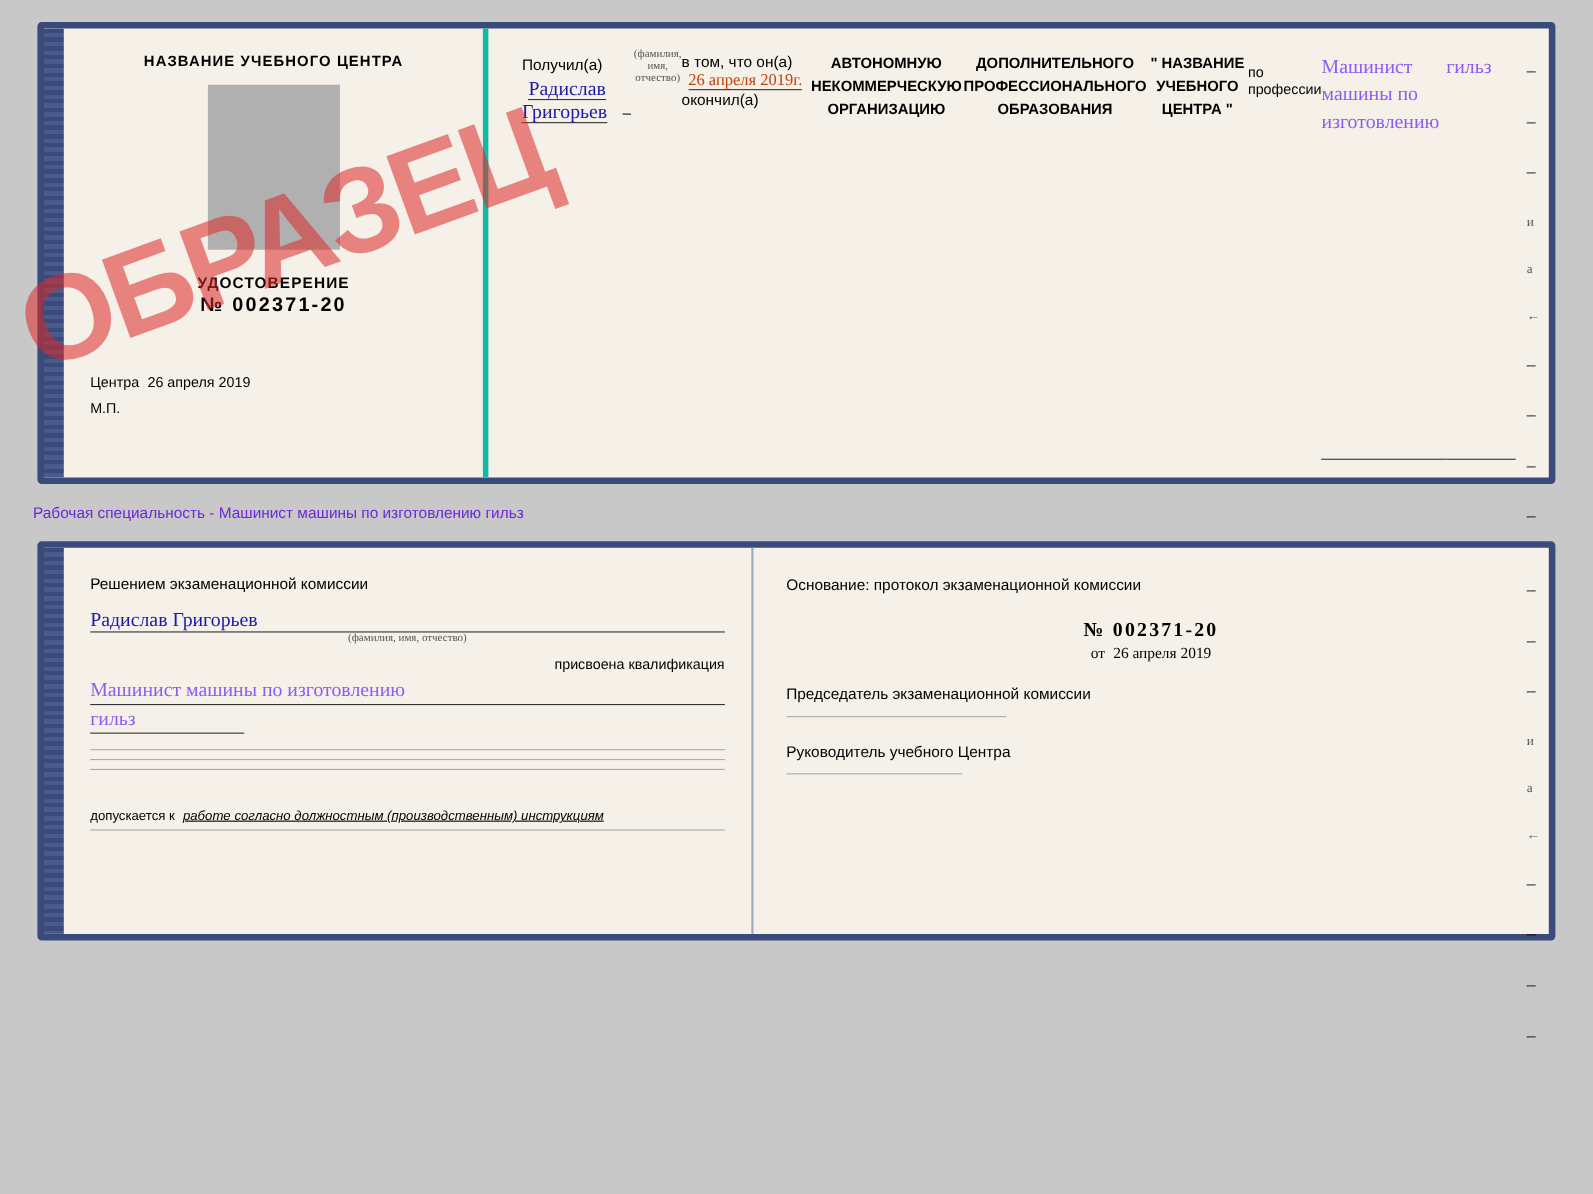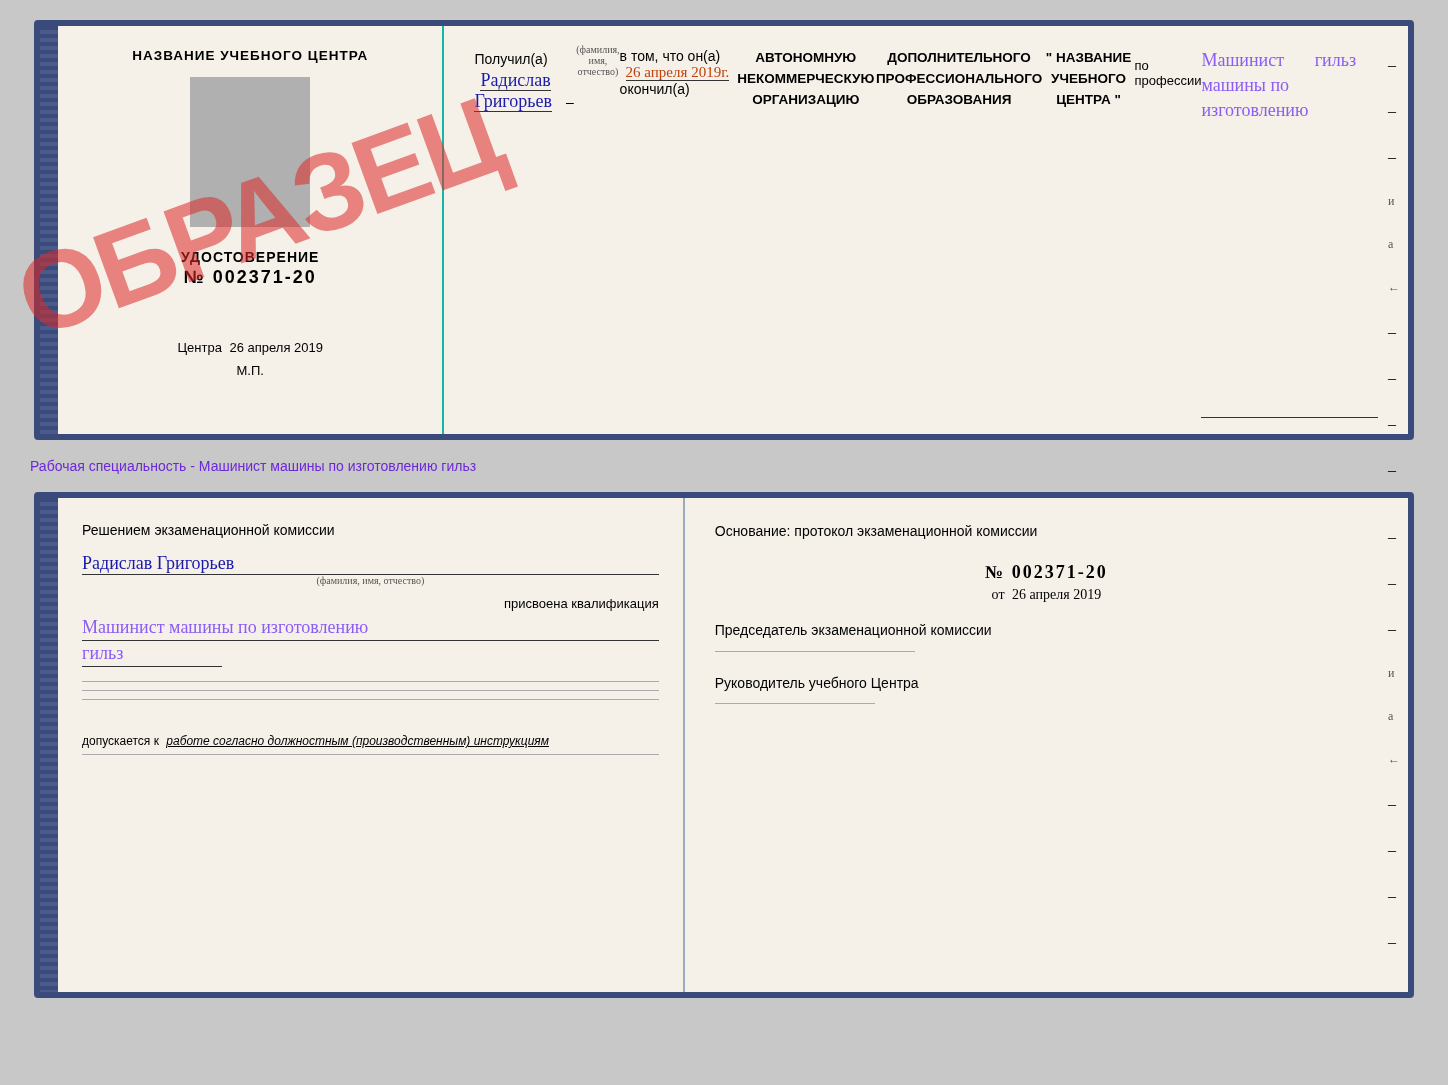--- a/index.html
+++ b/index.html
@@ -19,40 +19,39 @@
     .document {
       background: #f5f0e8;
       border: 6px solid #3a4a7a;
       border-radius: 4px;
       width: 1380px;
       display: flex;
       position: relative;
     }
 
     .doc-top { height: 420px; }
-    .doc-bottom { height: 506px; }
+    .doc-bottom { height: 363px; }
 
     .spine {
       width: 18px;
       background: repeating-linear-gradient(
         to bottom,
         #3a4a7a 0px, #3a4a7a 4px,
         #4a5a8a 4px, #4a5a8a 8px
       );
       flex-shrink: 0;
     }
 
     .doc-left {
       flex: 1;
       padding: 22px 24px 16px 24px;
-      border-right: 2px solid #14b8a6;
+      border-right: 5px solid #14b8a6;
       position: relative;
       display: flex;
       flex-direction: column;
-      align-items: center;
     }
 
     .doc-right {
       flex: 1.15;
       padding: 22px 30px 16px 30px;
       display: flex;
     }
 
     
     .center-title {

